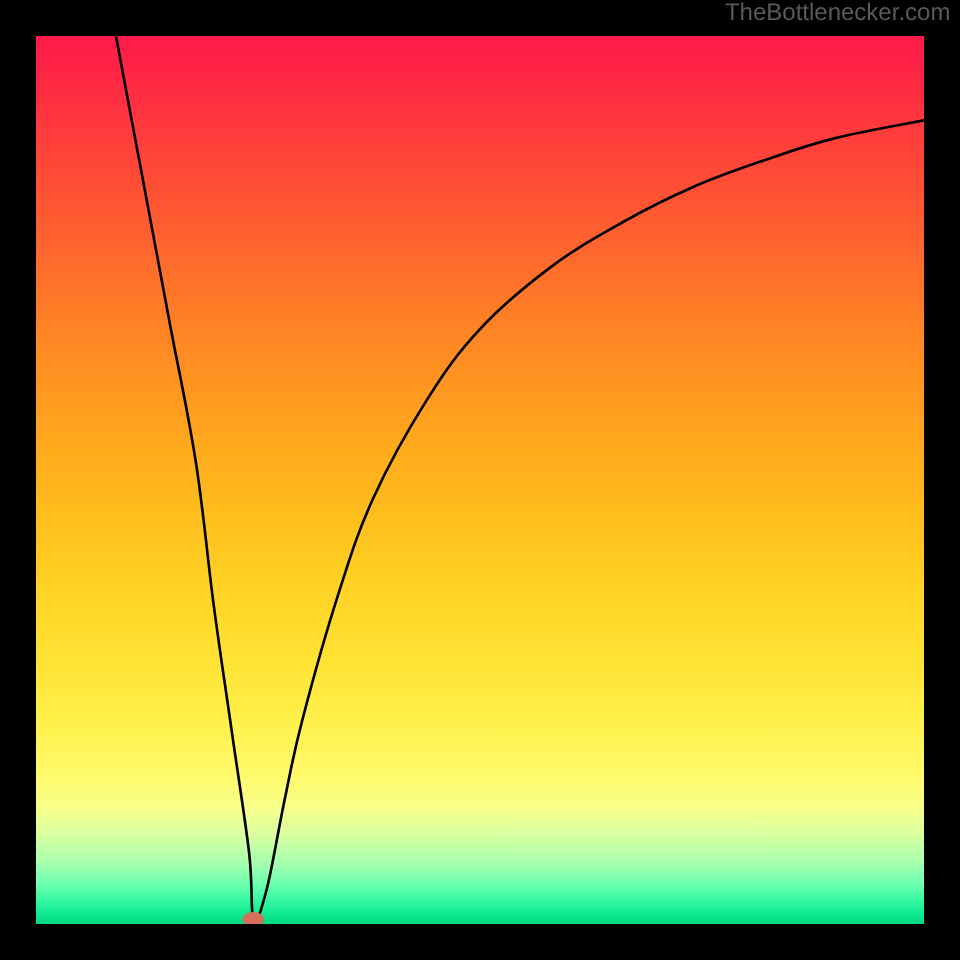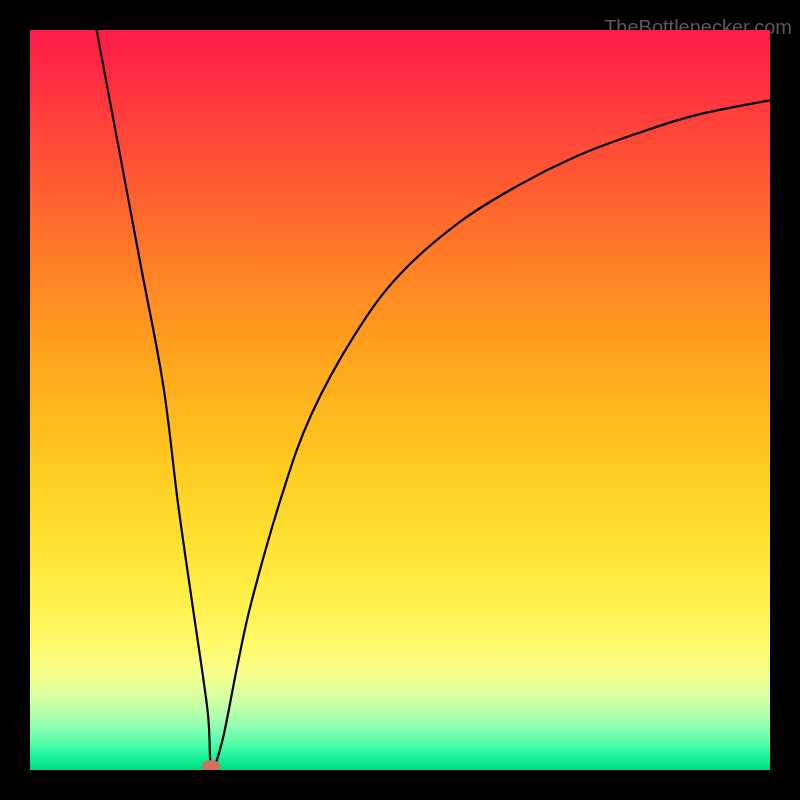--- a/index.html
+++ b/index.html
@@ -65,21 +65,21 @@
   .marker {
     position: absolute;
     width: 18px;
     height: 12px;
     background: #d4705a;
     border-radius: 50%;
     transform: translate(-50%, -50%);
   }
   .watermark {
     position: absolute;
-    top: 16px;
+    top: 0;
     right: 8px;
     color: #5a5a5a;
     font-size: 20px;
     font-weight: 500;
   }
 </style>
 </head>
 <body>
 
 <div class="canvas">

